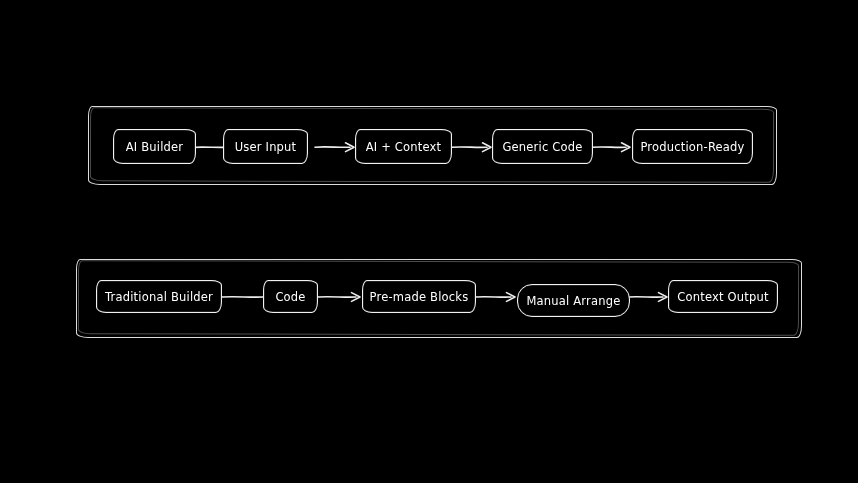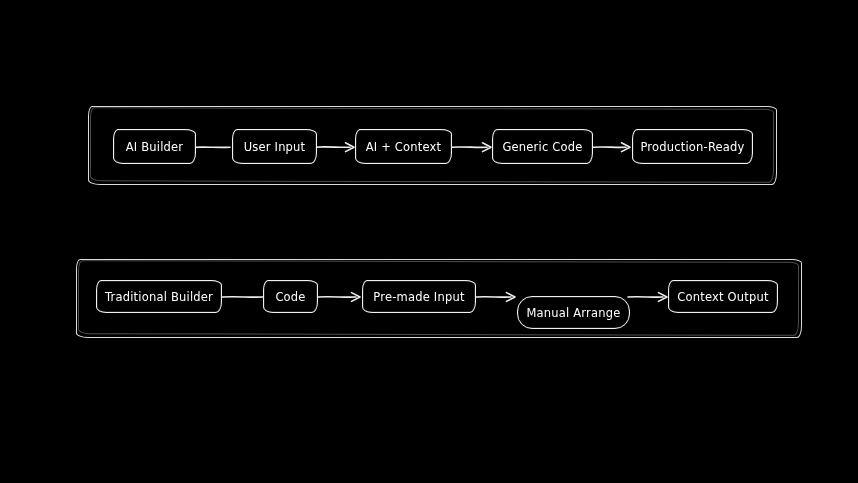--- a/index.html
+++ b/index.html
@@ -43,29 +43,29 @@
     display: flex;
     align-items: center;
     justify-content: center;
     font-size: 11.5px;
     letter-spacing: 0.2px;
     white-space: nowrap;
     box-sizing: border-box;
   }
   
   .n-ai-builder        { left: 113px; top: 129px; width:  83px; height: 35px; }
-  .n-user-input        { left: 232px; top: 129px; width:  85px; height: 35px; }
+  .n-user-input        { left: 223px; top: 129px; width:  85px; height: 35px; }
   .n-ai-context        { left: 355px; top: 129px; width:  97px; height: 35px; }
   .n-custom-code       { left: 492px; top: 129px; width: 101px; height: 35px; }
   .n-production-ready  { left: 632px; top: 129px; width: 121px; height: 35px; }
   
   .n-traditional-builder { left:  96px; top: 280px; width: 126px; height: 33px; }
   .n-user                { left: 263px; top: 280px; width:  55px; height: 33px; }
   .n-pre-made-blocks     { left: 362px; top: 280px; width: 114px; height: 33px; }
-  .n-manual-arrange      { left: 517px; top: 296px; width: 113px; height: 33px; border-radius: 15px; }
+  .n-manual-arrange      { left: 517px; top: 284px; width: 113px; height: 33px; border-radius: 15px; }
   .n-generic-output      { left: 668px; top: 280px; width: 110px; height: 33px; }
 
   .edges-overlay {
     position: absolute;
     left: 0; top: 0;
     width: 858px; height: 483px;
     pointer-events: none;
   }
   .edges-overlay path {
     stroke: #ededed;
@@ -135,21 +135,21 @@
     <span>Production-Ready</span>
   </div>
 
   <div class="node n-traditional-builder">
     <span>Traditional Builder</span>
   </div>
   <div class="node n-user">
     <span>Code</span>
   </div>
   <div class="node n-pre-made-blocks">
-    <span>Pre-made Input</span>
+    <span>Pre-made Blocks</span>
   </div>
   <div class="node n-manual-arrange">
     <span>Manual Arrange</span>
   </div>
   <div class="node n-generic-output">
     <span>Context Output</span>
   </div>
 
 </div>
 

